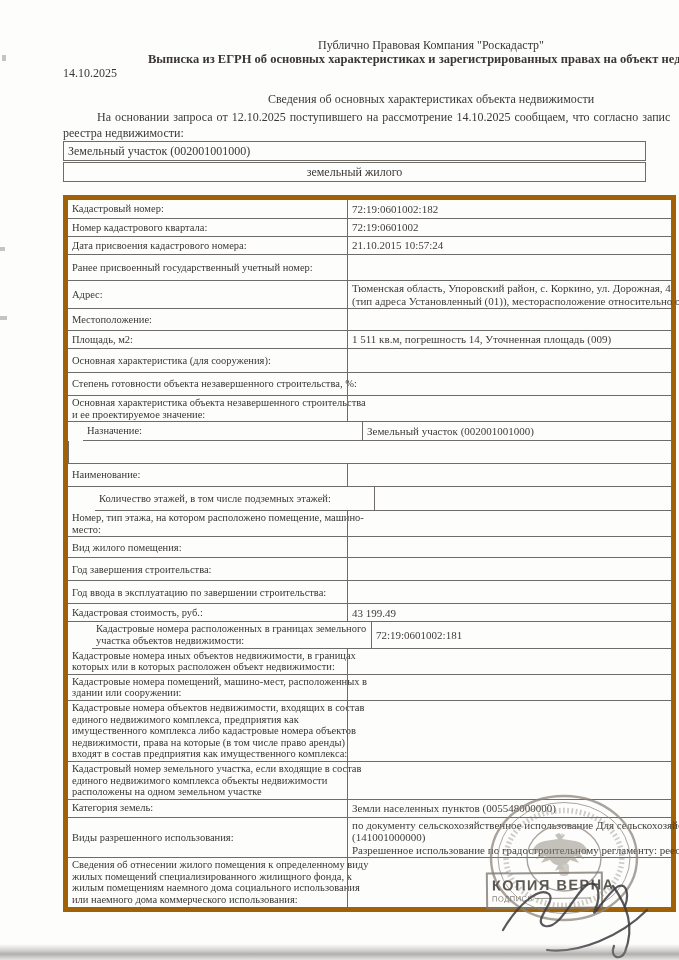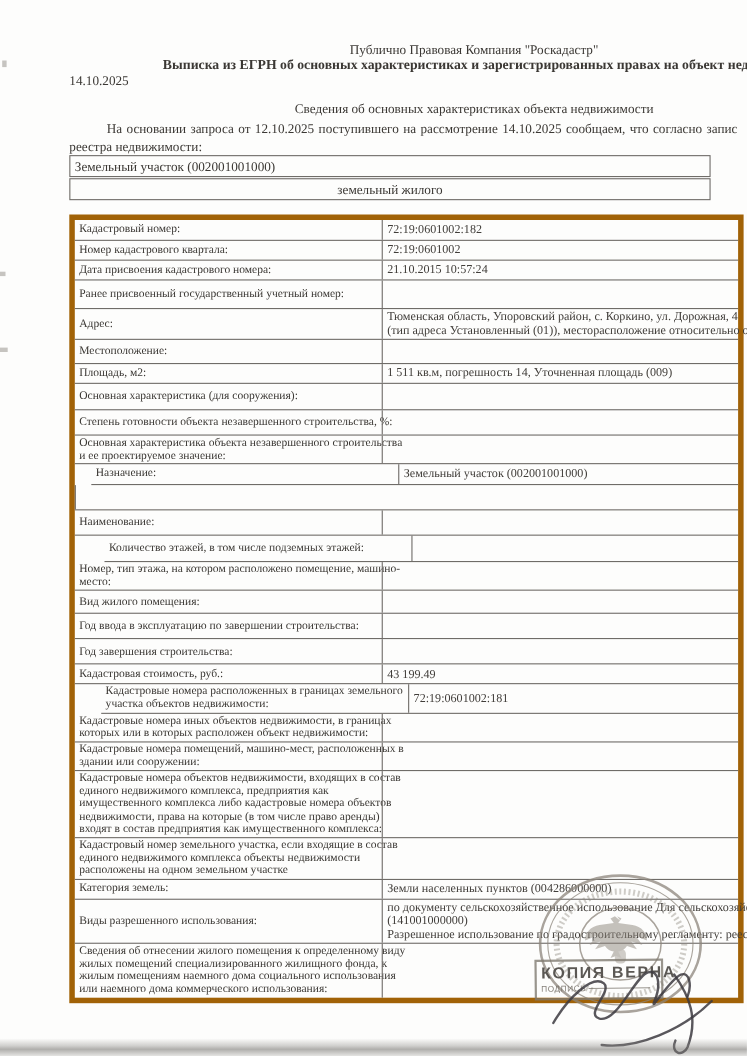--- a/index.html
+++ b/index.html
@@ -167,25 +167,25 @@
       <div class="t-row" style="min-height: 25px;">
         <div class="cell-label">Номер, тип этажа, на котором расположено помещение, машино-
 место:</div>
         <div class="cell-value"></div>
       </div>
       <div class="t-row" style="min-height: 21px;">
         <div class="cell-label">Вид жилого помещения:</div>
         <div class="cell-value"></div>
       </div>
       <div class="t-row" style="min-height: 23px;">
+        <div class="cell-label">Год завершения строительства:</div>
+        <div class="cell-value"></div>
+      </div>
+      <div class="t-row" style="min-height: 23px;">
         <div class="cell-label">Год ввода в эксплуатацию по завершении строительства:</div>
-        <div class="cell-value"></div>
-      </div>
-      <div class="t-row" style="min-height: 23px;">
-        <div class="cell-label">Год завершения строительства:</div>
         <div class="cell-value"></div>
       </div>
       <div class="t-row" style="min-height: 18px;">
         <div class="cell-label">Кадастровая стоимость, руб.:</div>
         <div class="cell-value">43 199.49</div>
       </div>
       <div class="t-row" style="min-height: 25px; margin-left: 24px;">
         <div class="cell-label">Кадастровые номера расположенных в границах земельного
 участка объектов недвижимости:</div>
         <div class="cell-value">72:19:0601002:181</div>
@@ -209,21 +209,21 @@
         <div class="cell-value"></div>
       </div>
       <div class="t-row" style="min-height: 36px;">
         <div class="cell-label">Кадастровый номер земельного участка, если входящие в состав
 единого недвижимого комплекса объекты недвижимости
 расположены на одном земельном участке</div>
         <div class="cell-value"></div>
       </div>
       <div class="t-row" style="min-height: 18px; font-family: Liberation Serif, serif;">
         <div class="cell-label">Категория земель:</div>
-        <div class="cell-value">Земли населенных пунктов (004286000000)</div>
+        <div class="cell-value">Земли населенных пунктов (005548000000)</div>
       </div>
       <div class="t-row" style="min-height: 34px;">
         <div class="cell-label">Виды разрешенного использования:</div>
         <div class="cell-value">по документу сельскохозяйственное использование Для сельскохозяйст
 (141001000000)
 Разрешенное использование по градостроительному регламенту: реестр</div>
       </div>
       <div class="t-row" style="min-height: 40px;">
         <div class="cell-label">Сведения об отнесении жилого помещения к определенному виду
 жилых помещений специализированного жилищного фонда, к

